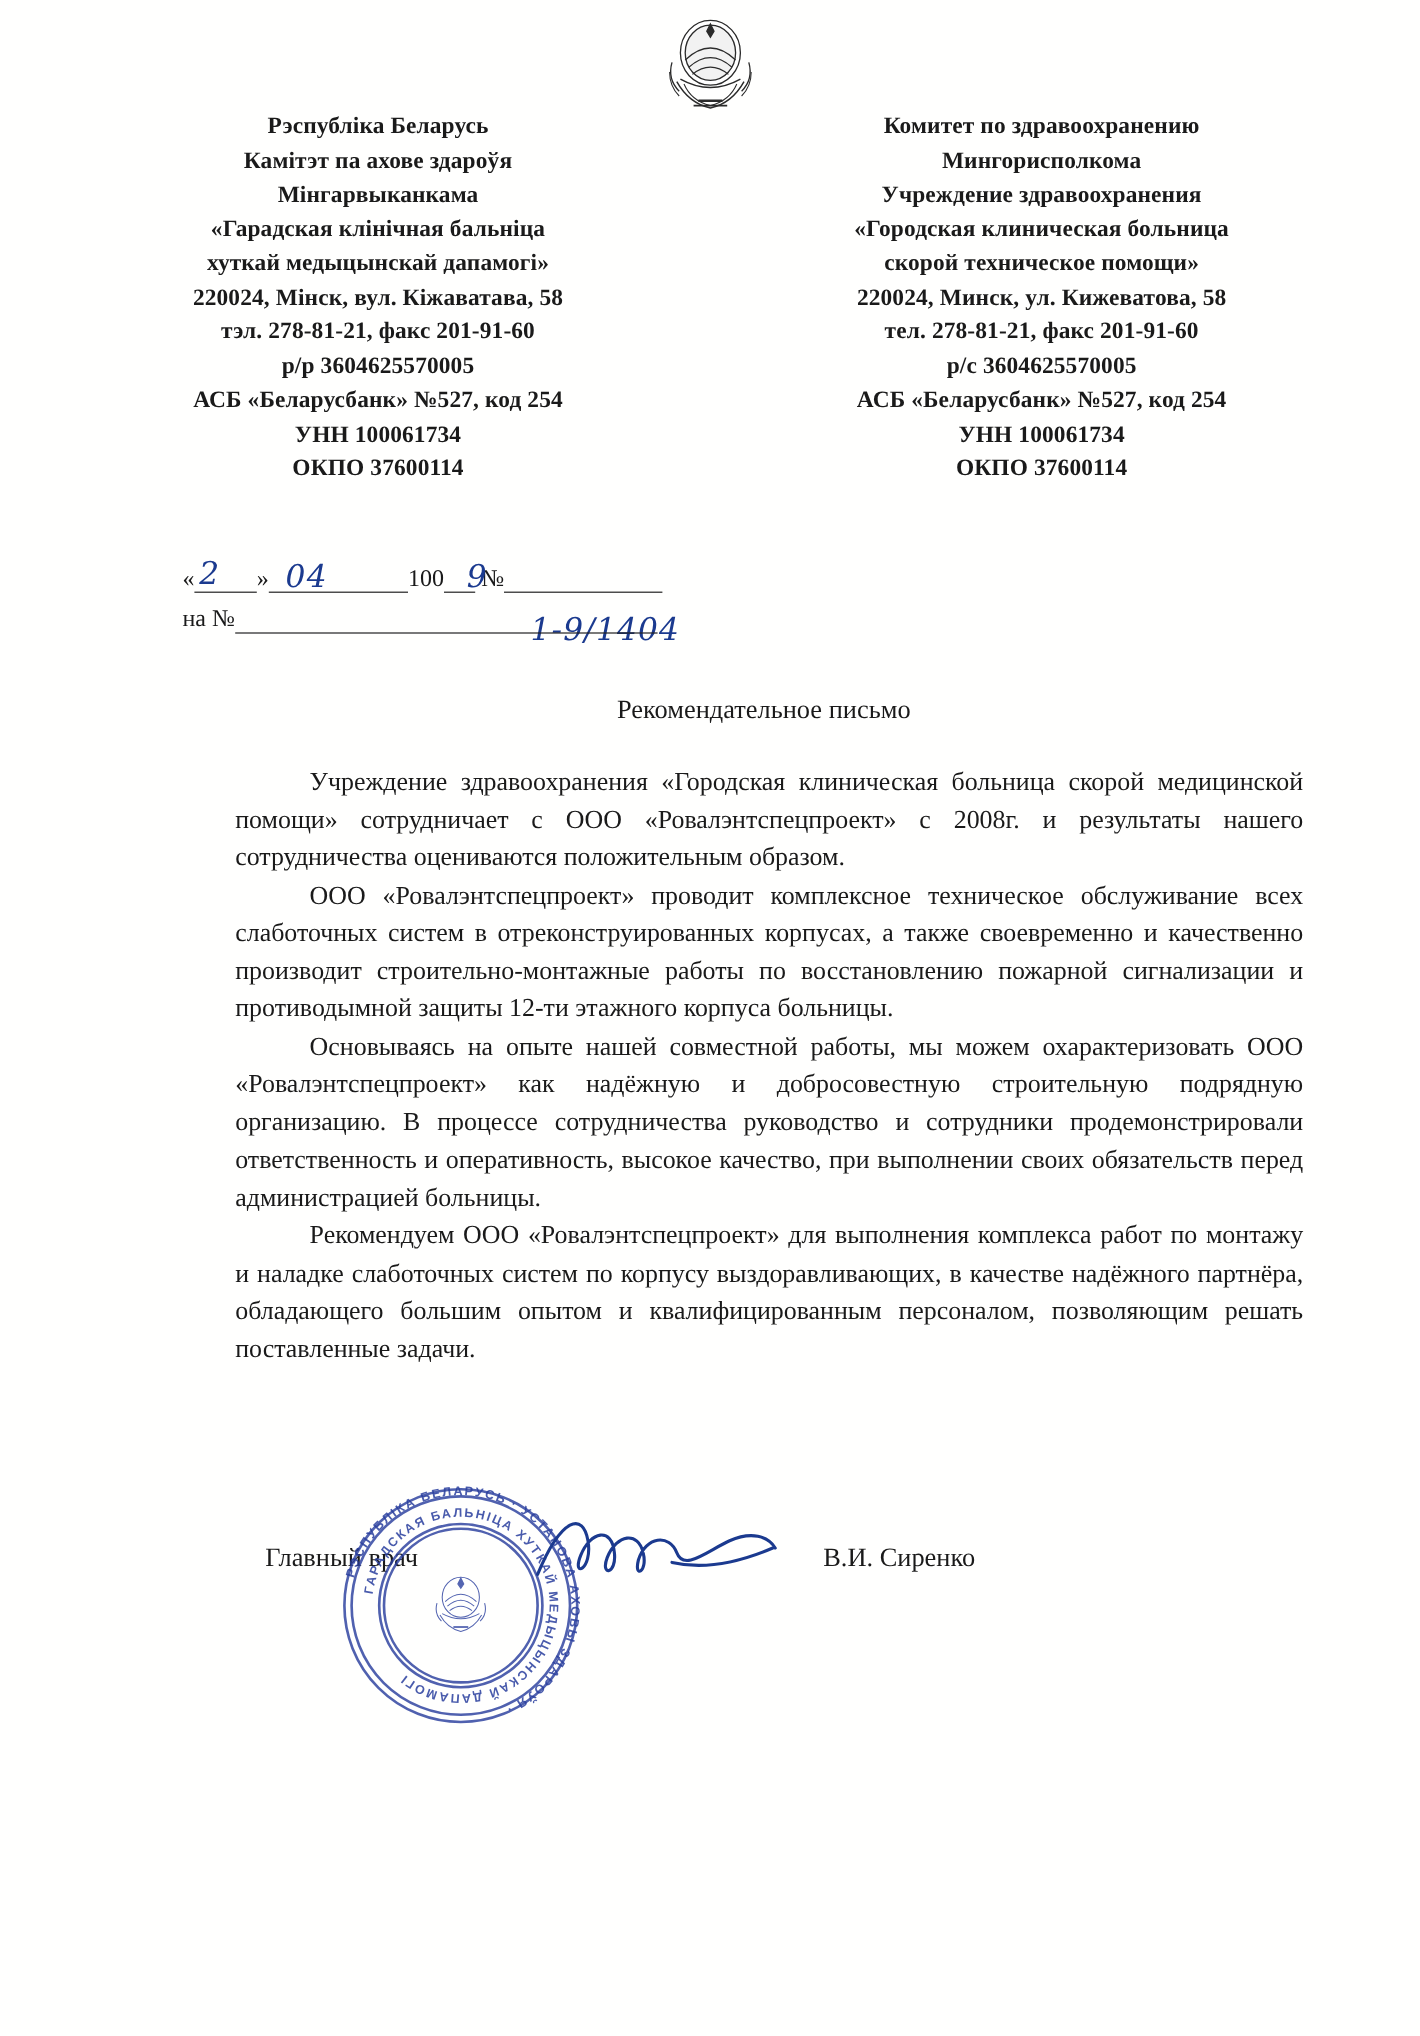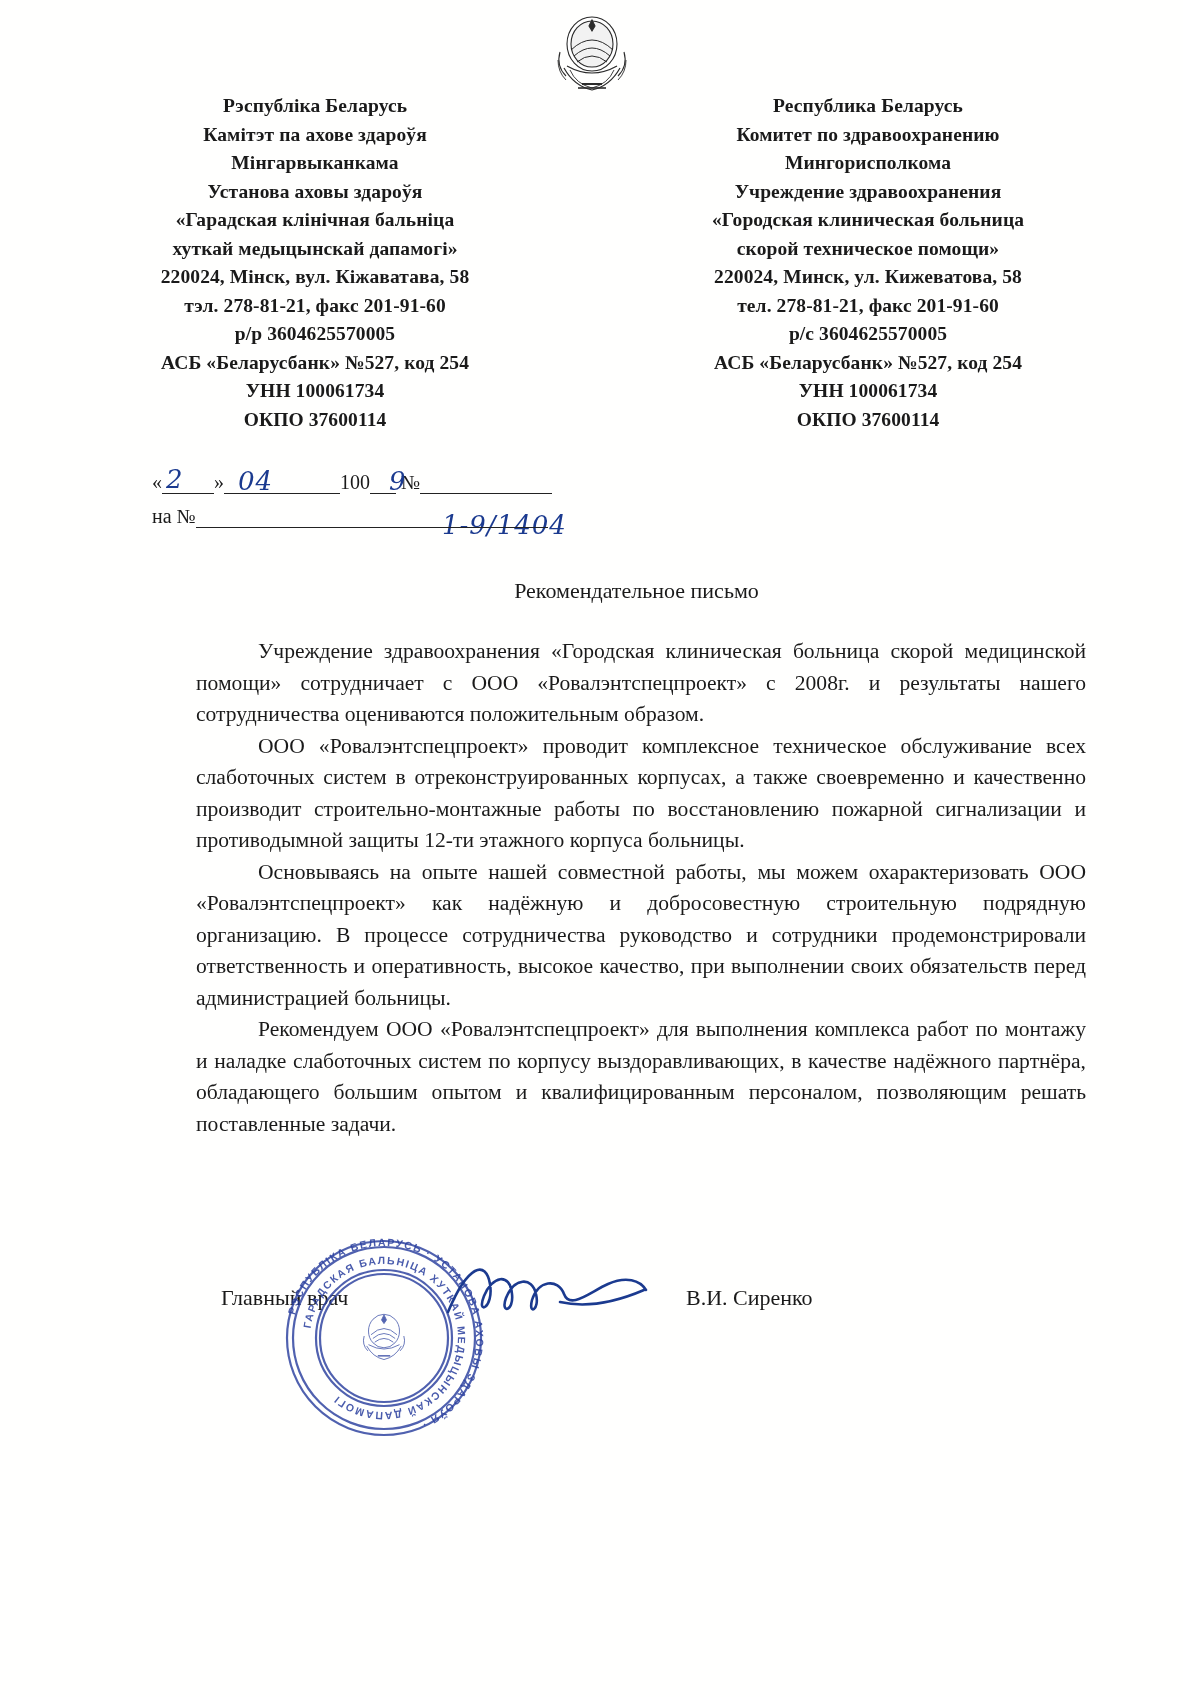--- a/index.html
+++ b/index.html
@@ -183,32 +183,30 @@
         </g>
       </svg>
     </span>
   </div>
 
   <div class="letterhead">
     <div class="lh-col" id="lh-left">
         <div>Рэспубліка Беларусь</div>
         <div>Камітэт па ахове здароўя</div>
         <div>Мінгарвыканкама</div>
-        <div>Установа аховы здароўя</div>
         <div>«Гарадская клінічная бальніца</div>
         <div>хуткай медыцынскай дапамогі»</div>
         <div>220024, Мінск, вул. Кіжаватава, 58</div>
         <div>тэл. 278-81-21, факс 201-91-60</div>
         <div>р/р 3604625570005</div>
         <div>АСБ «Беларусбанк» №527, код 254</div>
         <div>УНН 100061734</div>
         <div>ОКПО 37600114</div>
       </div>
     <div class="lh-col" id="lh-right">
-        <div>Республика Беларусь</div>
         <div>Комитет по здравоохранению</div>
         <div>Мингорисполкома</div>
         <div>Учреждение здравоохранения</div>
         <div>«Городская клиническая больница</div>
         <div>скорой техническое помощи»</div>
         <div>220024, Минск, ул. Кижеватова, 58</div>
         <div>тел. 278-81-21, факс 201-91-60</div>
         <div>р/с 3604625570005</div>
         <div>АСБ «Беларусбанк» №527, код 254</div>
         <div>УНН 100061734</div>

